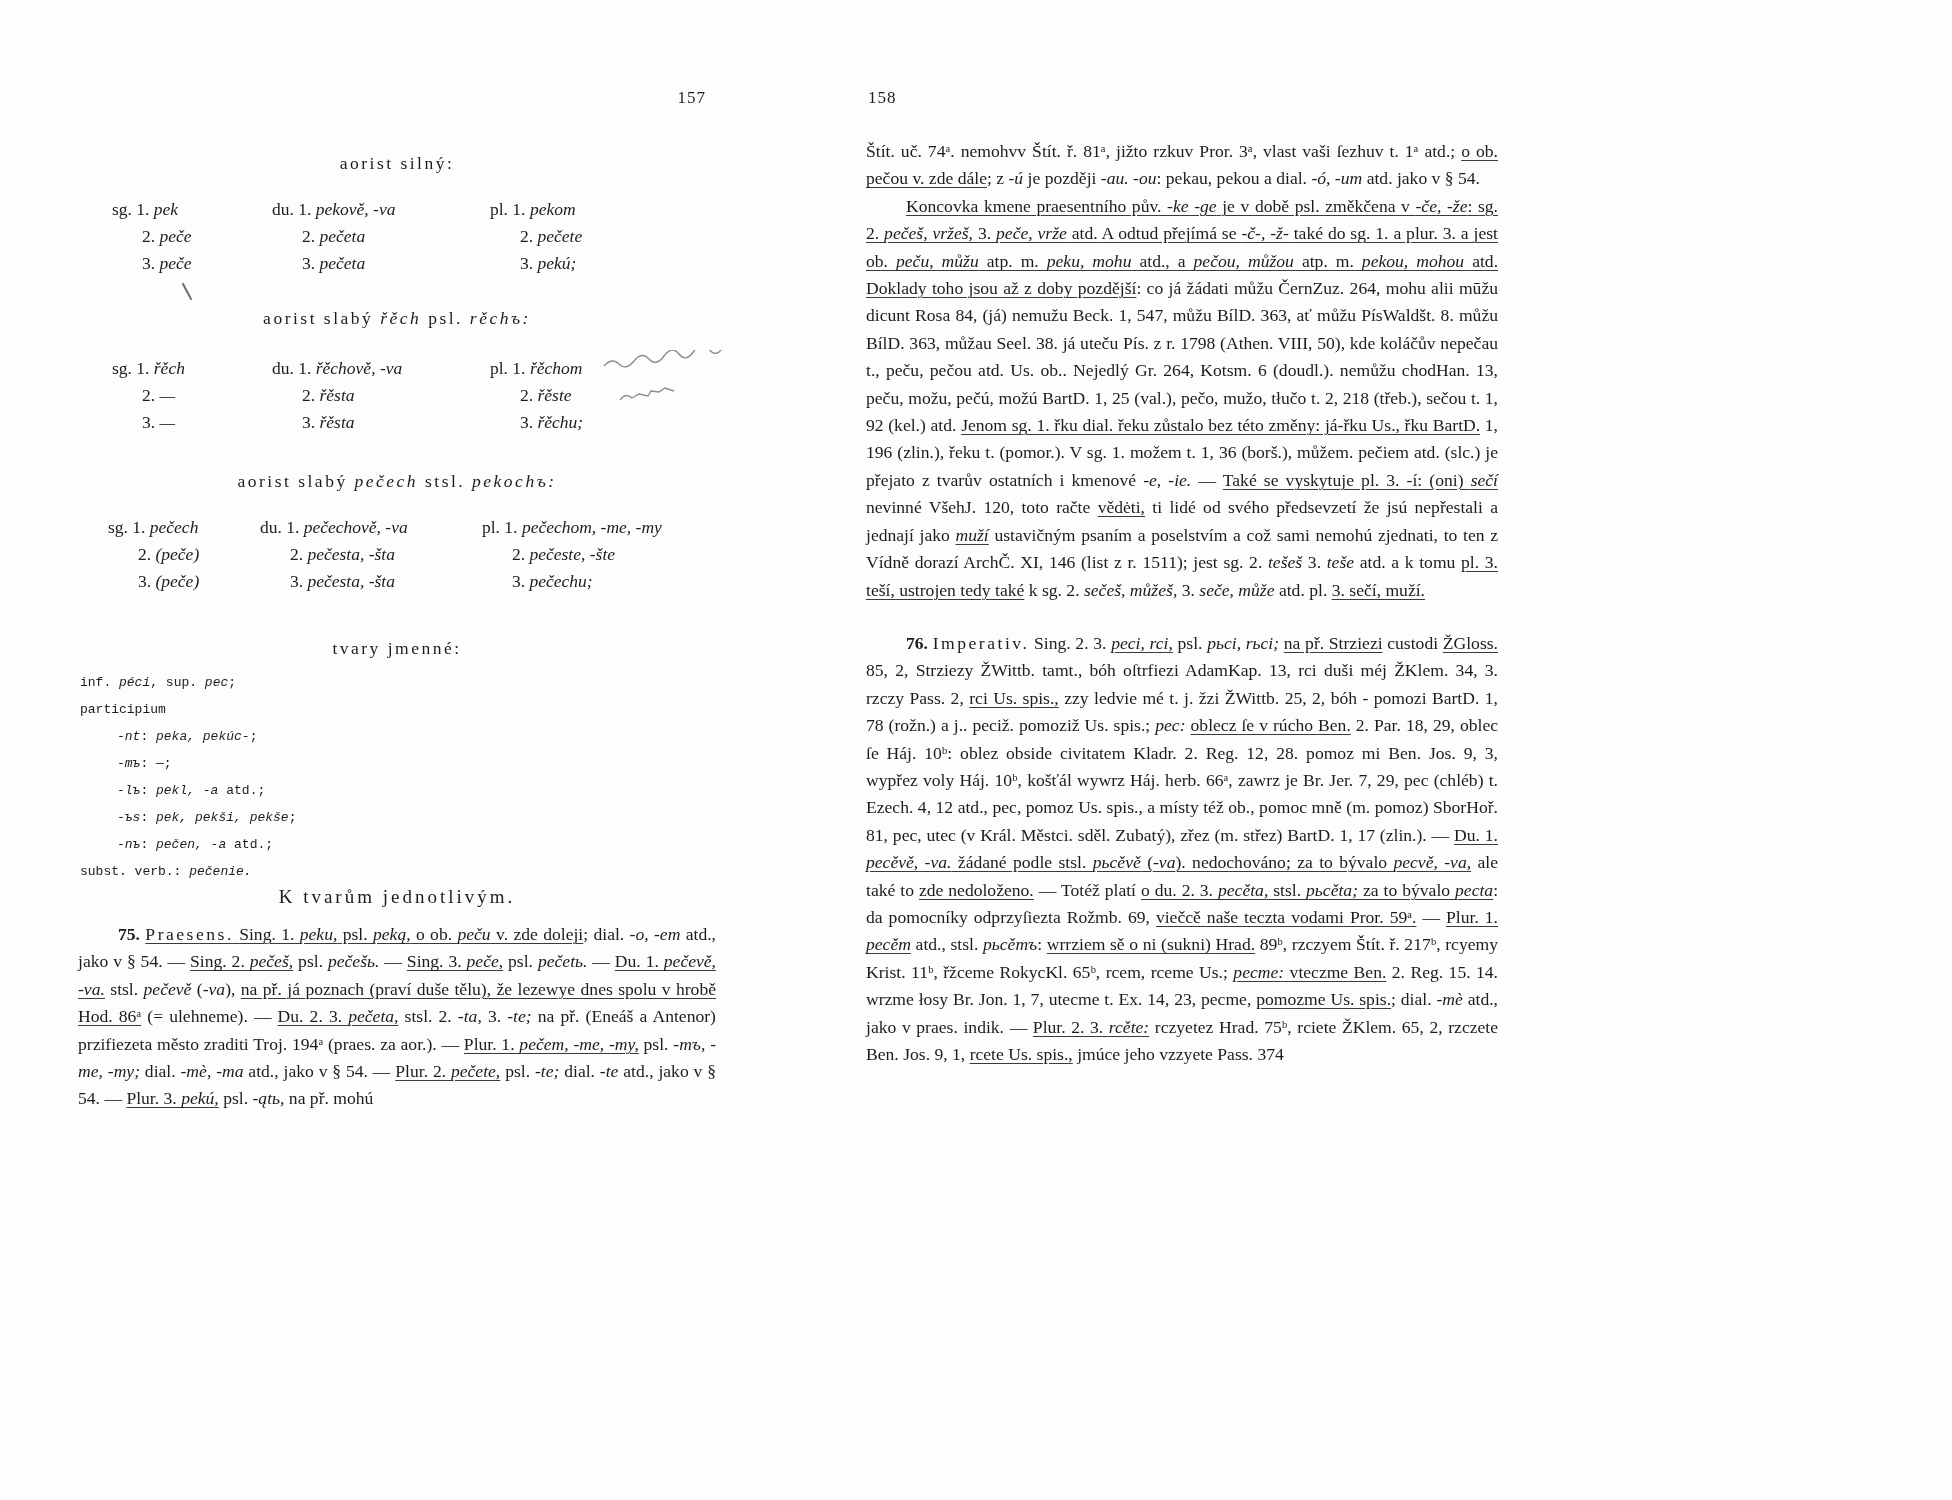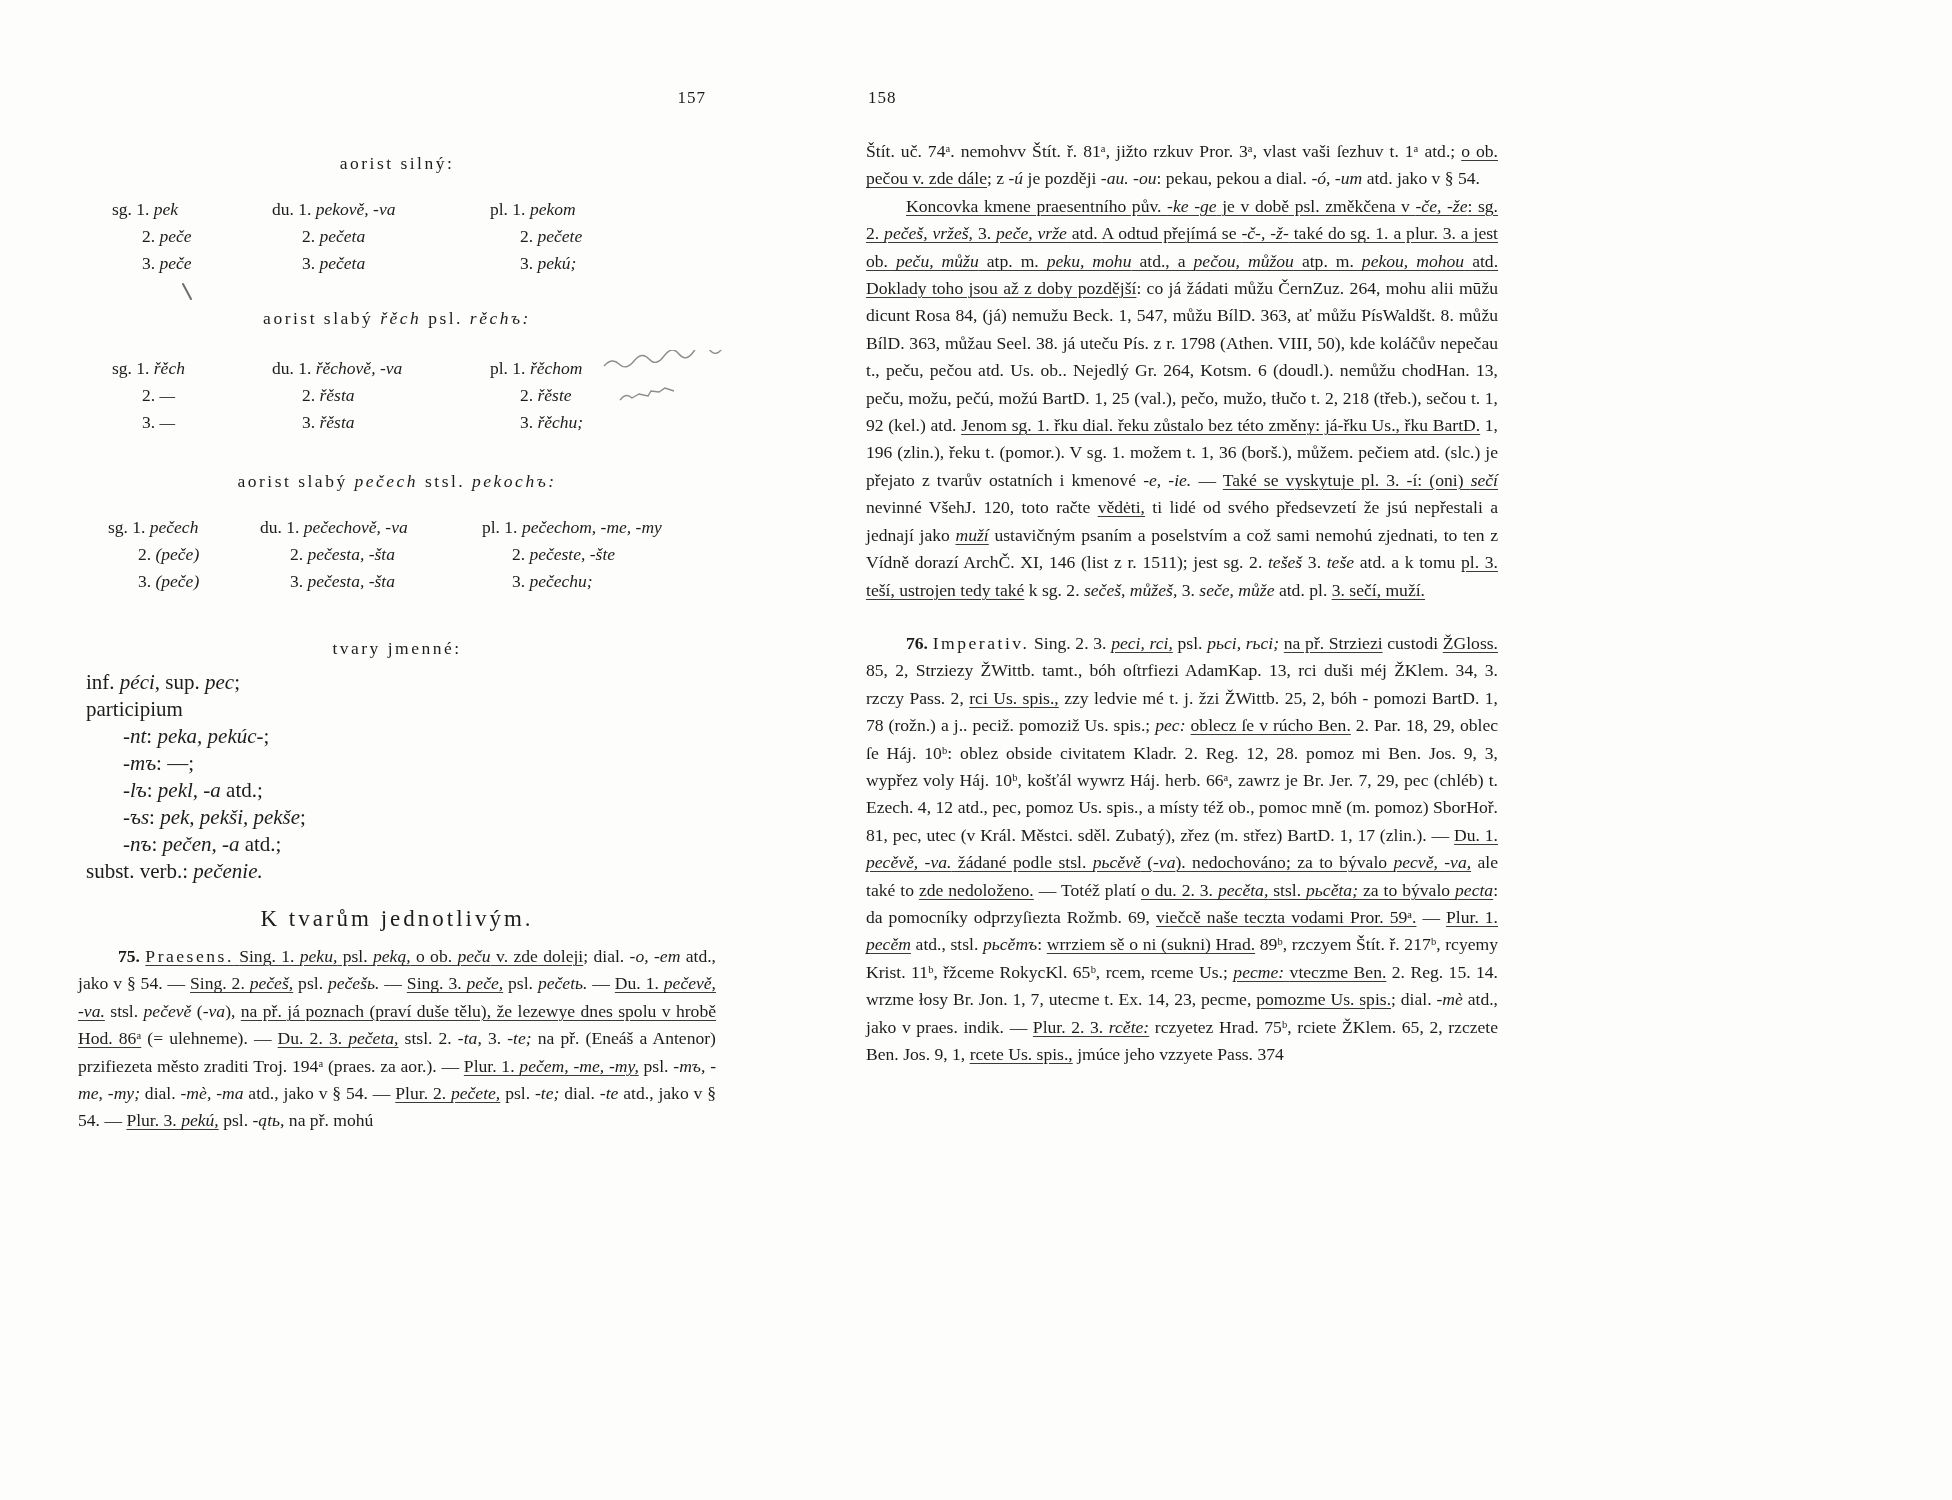--- a/index.html
+++ b/index.html
@@ -11,34 +11,34 @@
   .col-left{left:78px;width:638px;}
   .col-right{left:866px;width:632px;}
   .pagenum{position:absolute;top:0;font-size:17px;letter-spacing:1px;text-align:right;}
   .pn-left{right:10px;}
   .pn-right{left:2px;}
   .heading{text-align:center;font-size:17.5px;letter-spacing:2.5px;line-height:22px;}
   .h1{margin-top:64px;}
   .h2{margin-top:30px;}
   .h3{margin-top:34px;}
   .h4{margin-top:42px;}
-  .h5{margin-top:22px;font-size:23px;letter-spacing:3px;line-height:24px;text-align:center;}
+  .h5{font-size:19px;letter-spacing:3px;line-height:24px;text-align:center;}
   .paradigm{display:grid;grid-template-columns:160px 218px 255px;font-size:17.5px;line-height:27px;margin-left:34px;}
   .paradigm.t3{grid-template-columns:152px 222px 260px;margin-left:30px;}
   .t1{margin-top:22px;}
   .t2{margin-top:26px;}
   .t3m{margin-top:22px;}
   .cell{white-space:nowrap;}
   .cell .pre{font-style:normal;}
   .cell.sub{padding-left:30px;}
   .s-i{font-style:italic;}
   .s-b{font-weight:bold;}
   .s-u{text-decoration:underline;text-decoration-thickness:1.2px;text-underline-offset:3px;text-decoration-color:#3a3a3a;}
   .s-g{letter-spacing:2.5px;}
-  .jmenne{margin-top:10px;margin-left:8px;font-size:21px;line-height:27px;}
+  .jmenne{margin-top:10px;margin-left:2px;font-size:13px;line-height:27px;font-family:Liberation Mono, monospace;}
   .jline.ind{padding-left:37px;}
   .para{font-size:17.6px;line-height:27.4px;text-align:justify;margin:0;}
   .para.indent{text-indent:40px;}
   .p75{margin-top:12px;}
   .p1{margin-top:50px;}
   .p76{margin-top:26px;}
   .checkmark{position:absolute;left:100px;top:192px;}
   .scribbles{position:absolute;left:518px;top:262px;}
 </style>
 </head>

